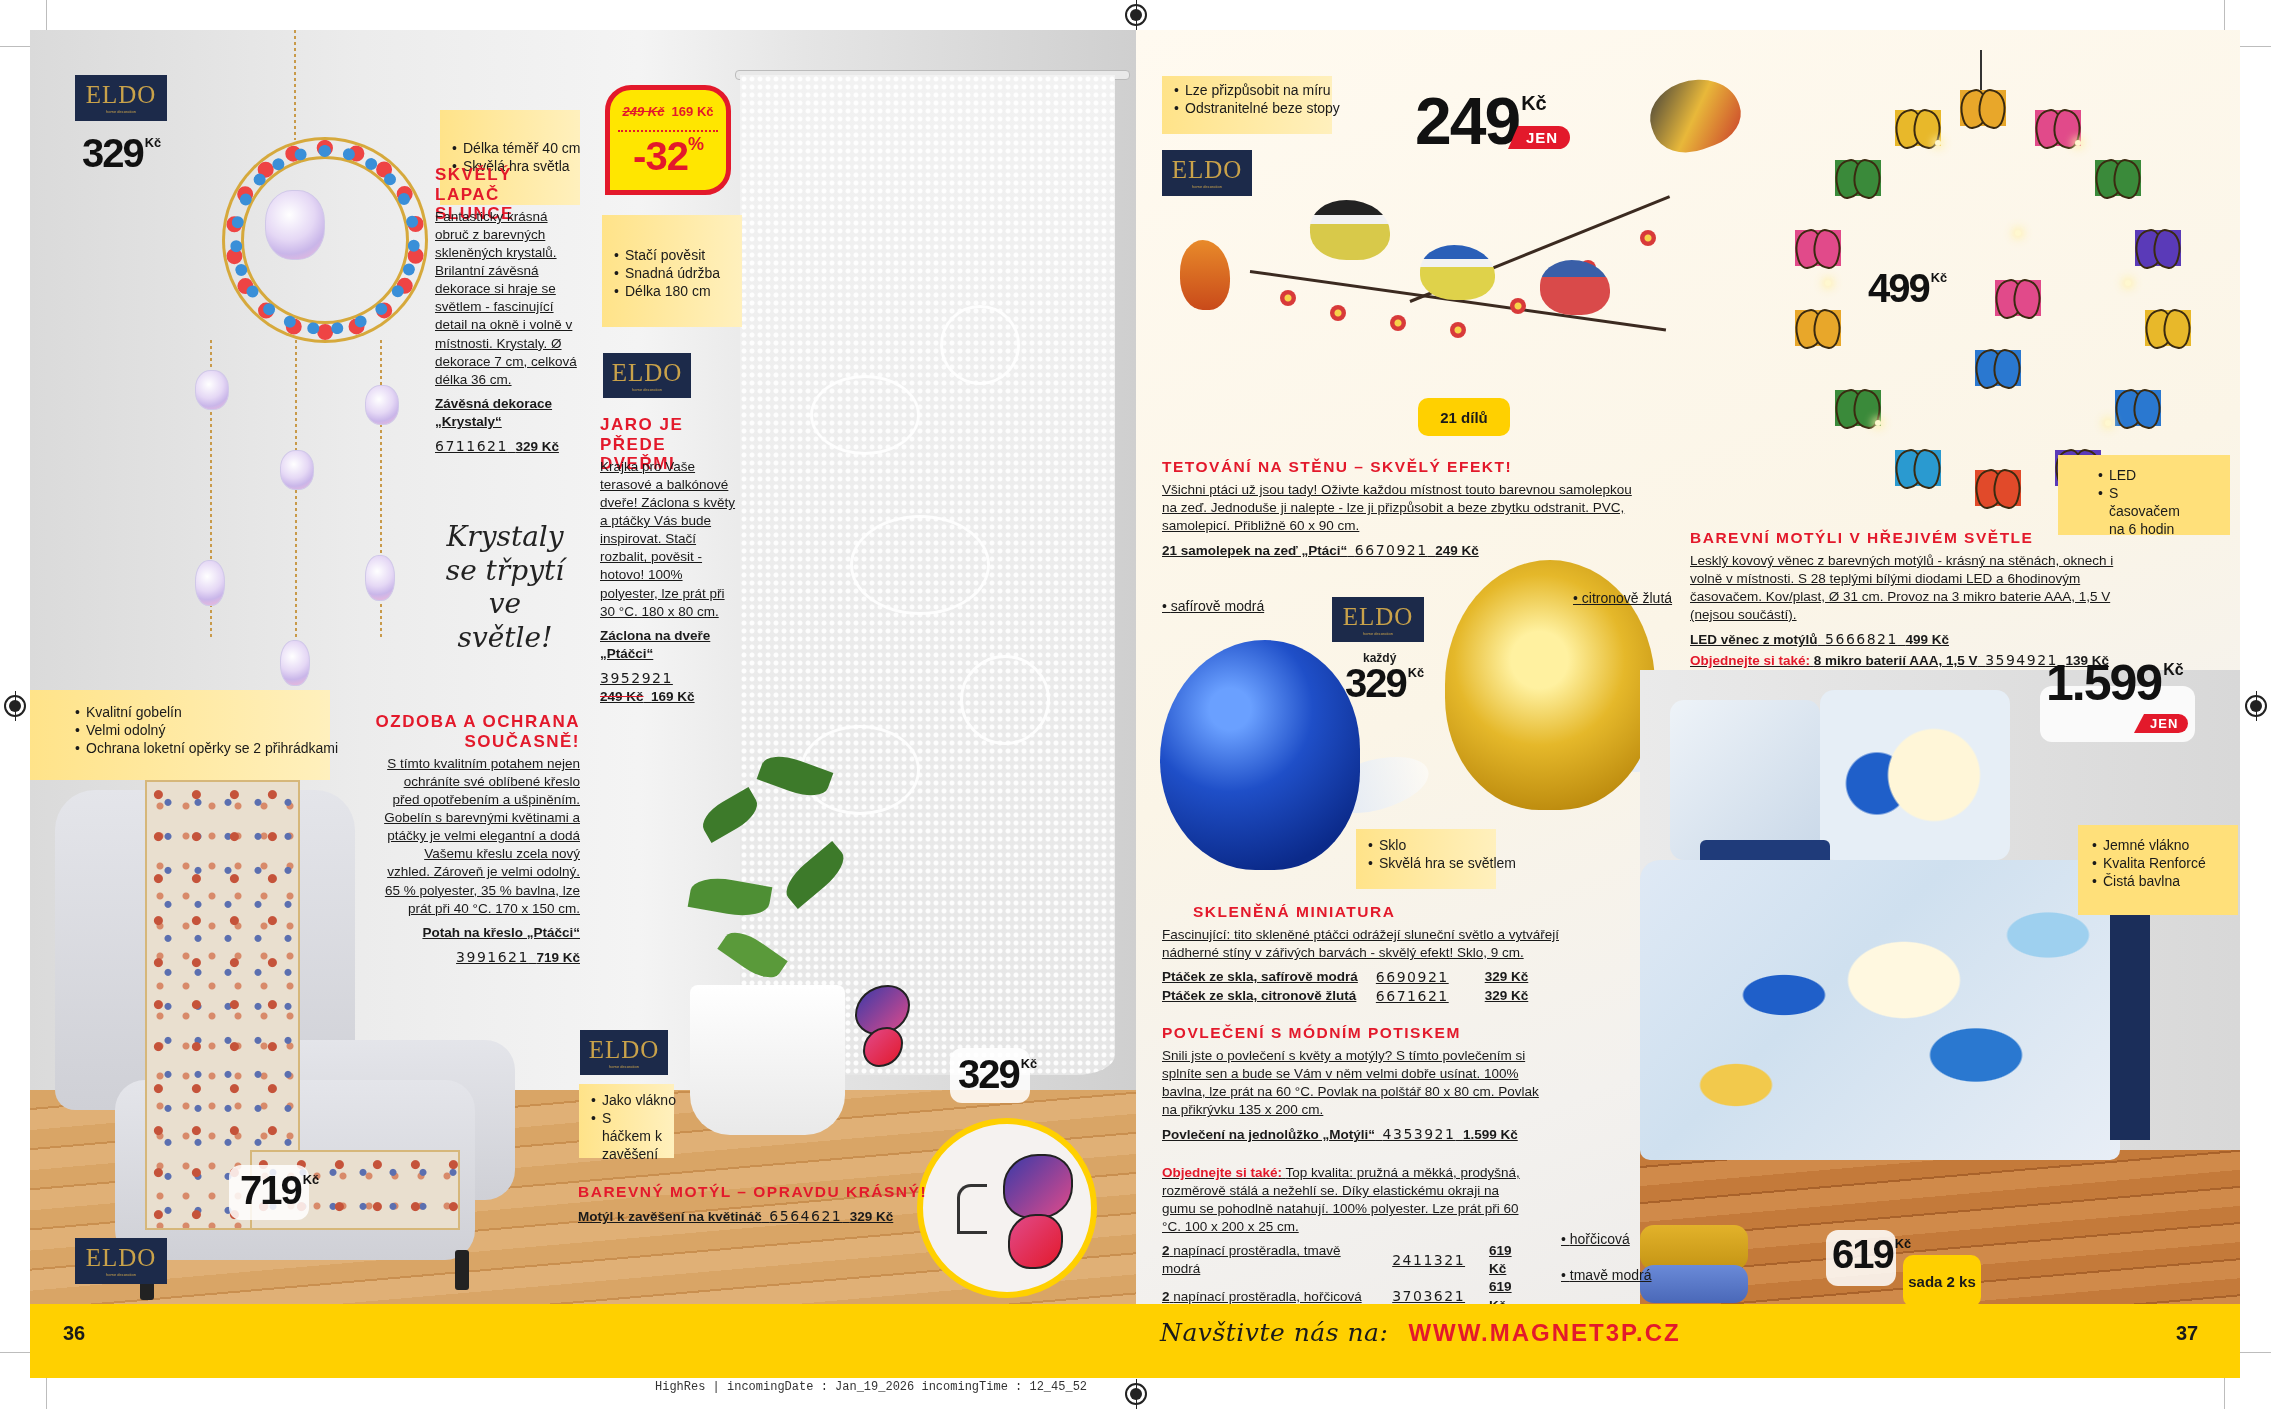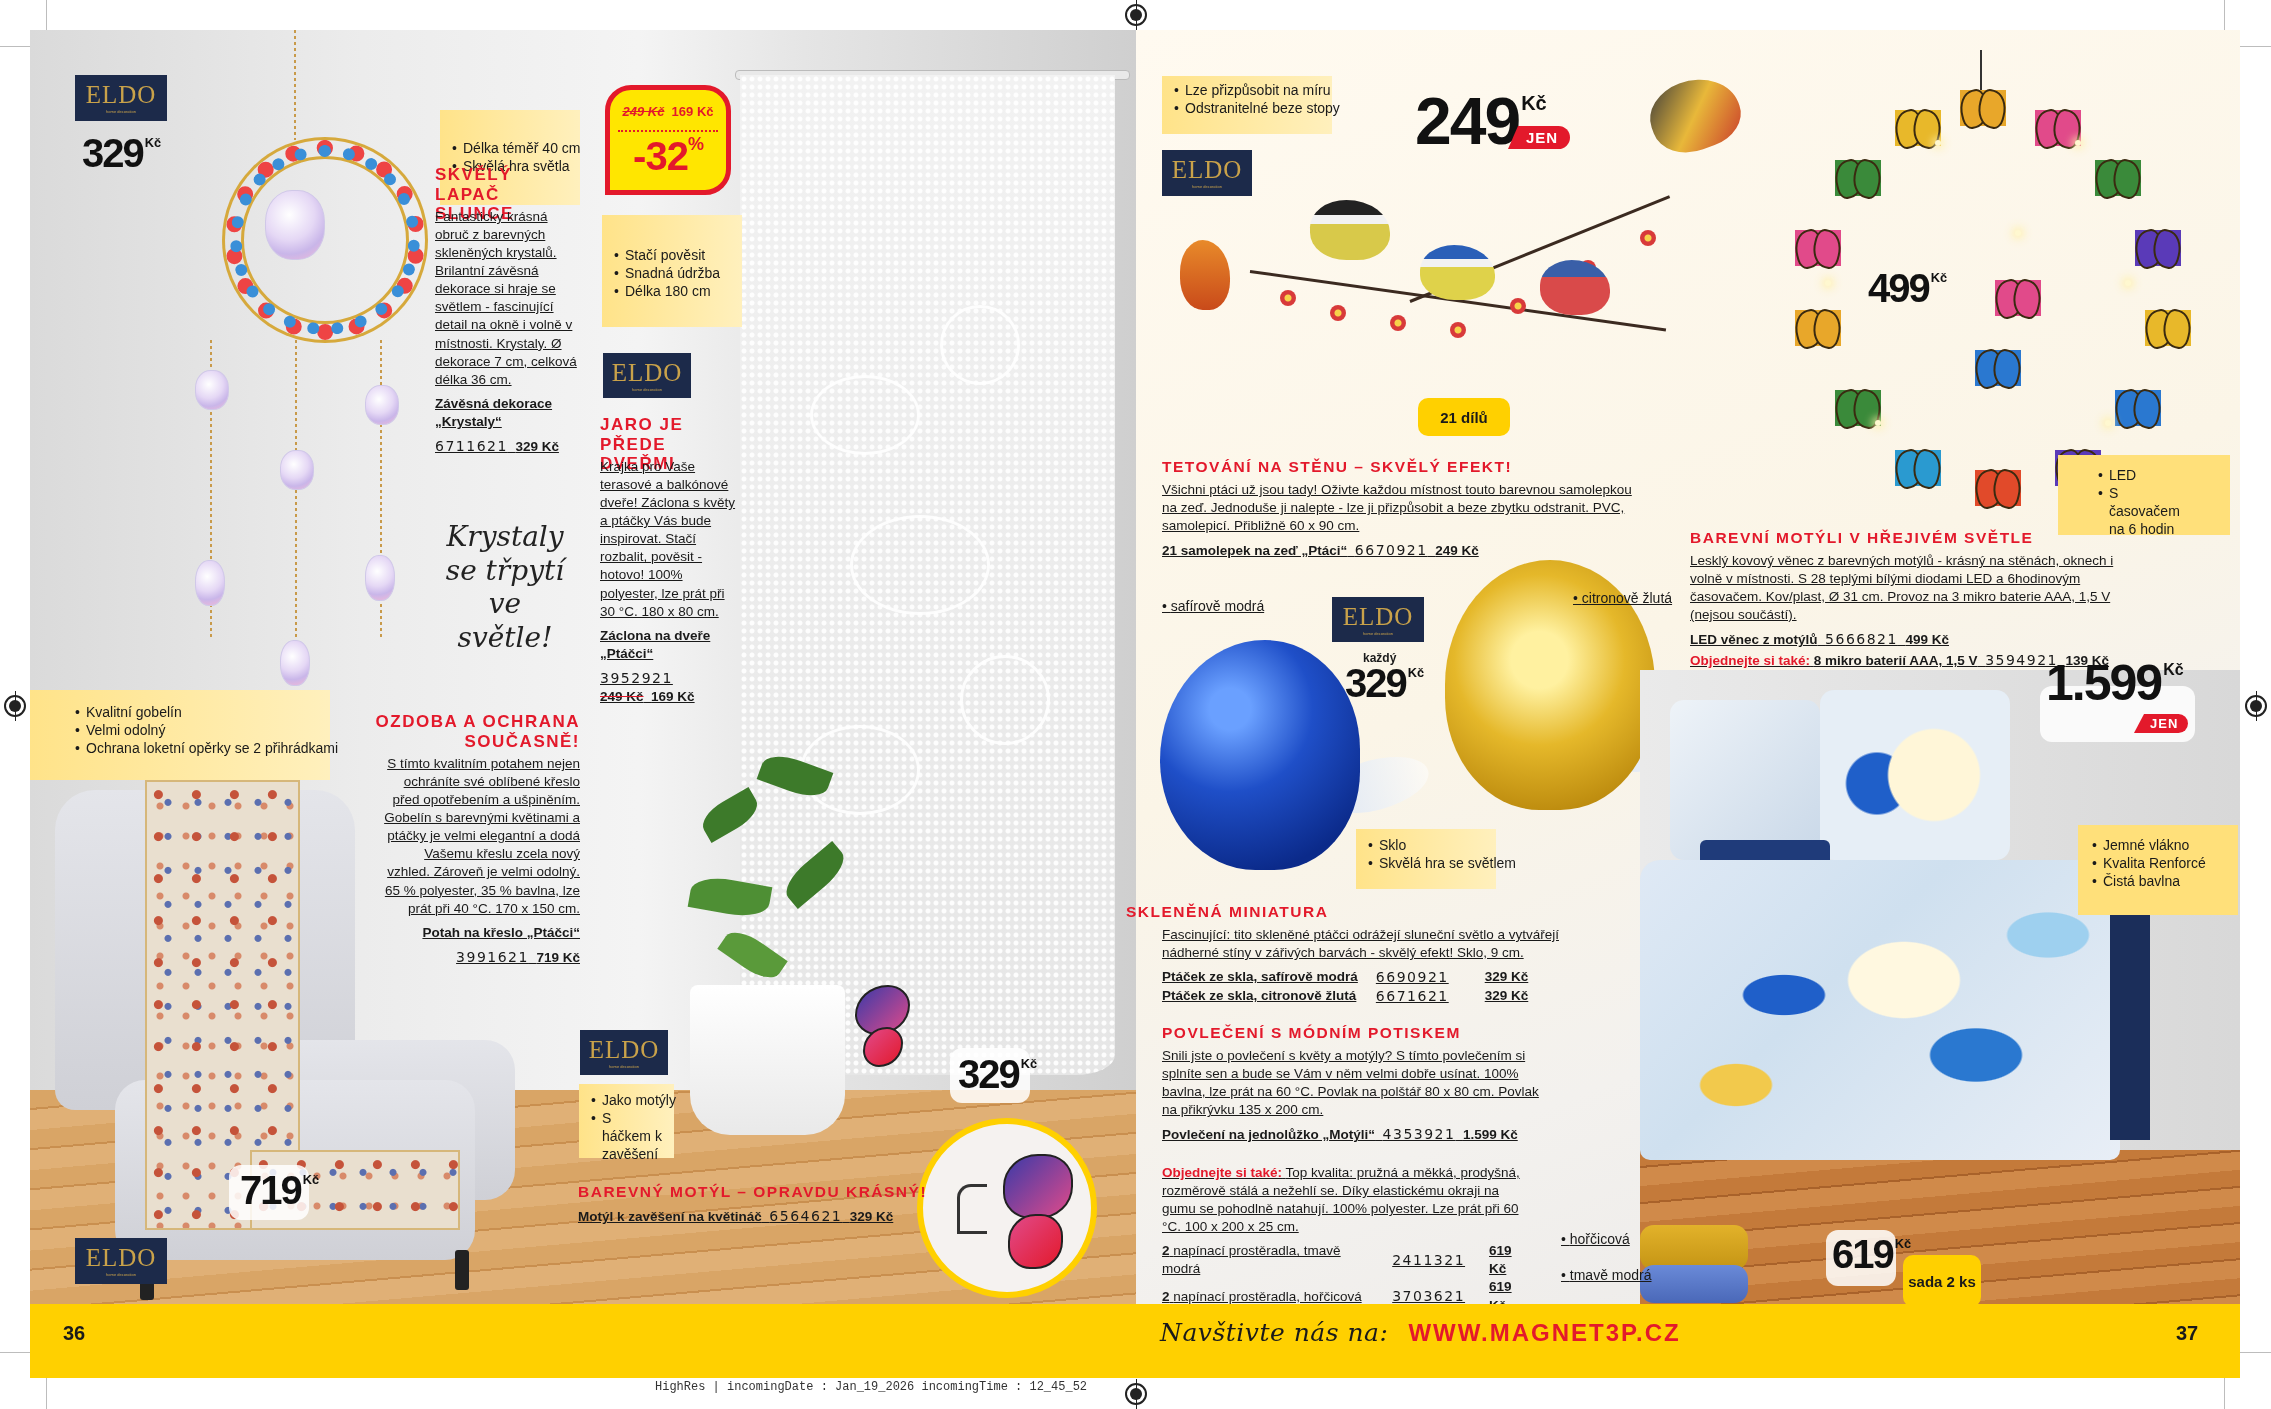--- a/index.html
+++ b/index.html
@@ -250,21 +250,21 @@
 <div class="bfly" style="left:845px;top:985px;width:80px;height:90px;">
   <div class="w1" style="left:10px;top:0;width:55px;height:50px;background:linear-gradient(135deg,#3a3aa8,#e14a8a);border:2px solid #222;"></div>
   <div class="w2" style="left:18px;top:42px;width:40px;height:40px;background:linear-gradient(135deg,#e14a8a,#e3192b);border:2px solid #222;"></div>
 </div>
 
 <div class="eldo" style="left:580px;top:1030px;width:88px;height:45px;">
   <span class="wm">ELDO</span>
   <span class="sub">home decoration</span>
 </div>
 <ul class="bullets" style="left:579px;top:1084px;width:95px;height:74px;padding-top:8px;">
-  <li>Jako motýly</li>
+  <li>Jako vlákno</li>
   <li style="white-space:normal;">S háčkem k zavěšení</li>
 </ul>
 <div class="price-badge" style="left:950px;top:1048px;width:80px;height:55px;"></div>
 <div class="price" style="left:958px;top:1056px;font-size:40px;">
   <span>329</span>
   <span class="cur">Kč</span>
 </div>
 <div class="butterfly-circle" style="left:917px;top:1118px;width:180px;height:180px;">
   <div class="abs" style="left:34px;top:60px;width:30px;height:50px;border:3px solid #333;border-right:none;border-radius:14px 0 0 0;"></div>
   <div class="abs" style="left:80px;top:30px;width:70px;height:65px;border-radius:50% 40% 50% 40%;background:linear-gradient(135deg,#3a3aa8,#e14a8a);border:2px solid #222;"></div>
@@ -368,21 +368,21 @@
 </div>
 <div class="abs" style="left:1363px;top:651px;font-size:12px;font-weight:700;">každý</div>
 <div class="price" style="left:1345px;top:665px;font-size:40px;">
   <span>329</span>
   <span class="cur">Kč</span>
 </div>
 <ul class="bullets" style="left:1356px;top:829px;width:140px;height:60px;padding-top:8px;">
   <li>Sklo</li>
   <li>Skvělá hra se světlem</li>
 </ul>
-<div class="title" style="left:1126px;top:903px;width:400px;font-size:15.5px;">SKLENĚNÁ MINIATURA</div>
+<div class="title" style="left:1193px;top:903px;width:400px;font-size:15.5px;">SKLENĚNÁ MINIATURA</div>
 <div class="body" style="left:1162px;top:926px;width:400px;">
   <p>Fascinující: tito skleněné ptáčci odrážejí sluneční světlo a vytvářejí nádherné stíny v zářivých barvách - skvělý efekt! Sklo, 9 cm.</p>
   <table style="border-collapse:collapse;font-size:13.5px;margin-bottom:8px;">
     <tbody>
         <tr>
       <td class="bold" style="padding-right:18px;">Ptáček ze skla, safírově modrá</td>
       <td class="code" style="padding-right:36px;">6690921</td>
       <td class="bold">329 Kč</td>
     </tr>
     <tr>

